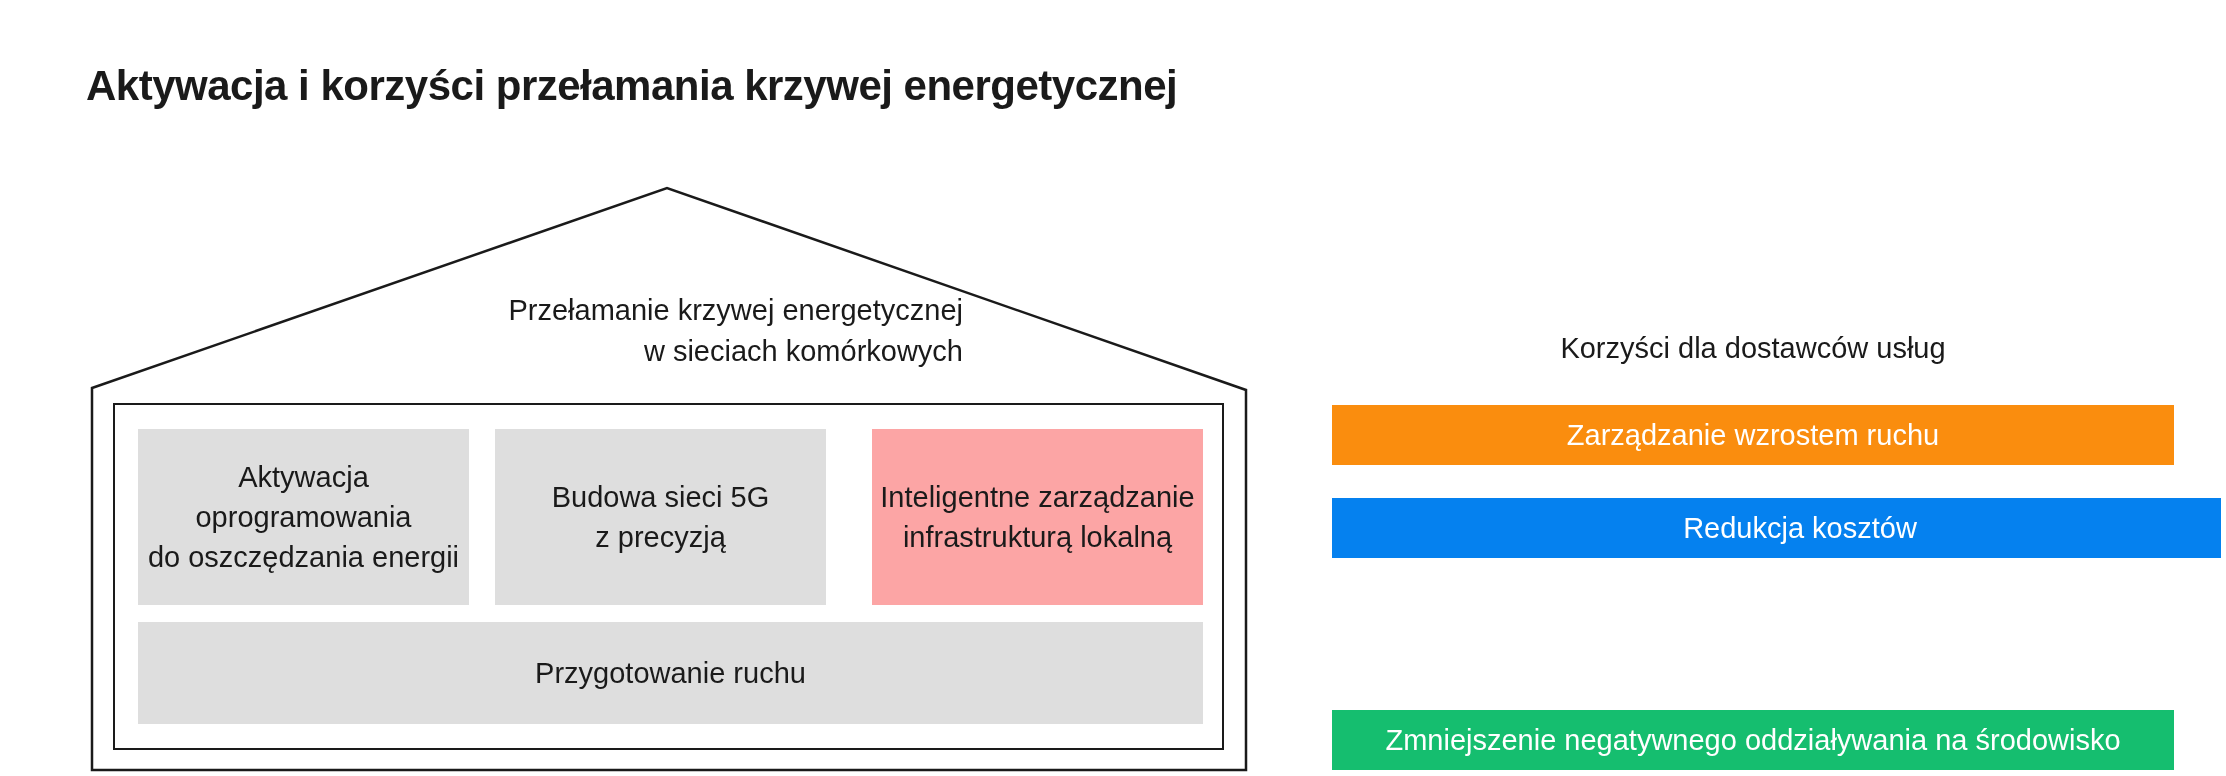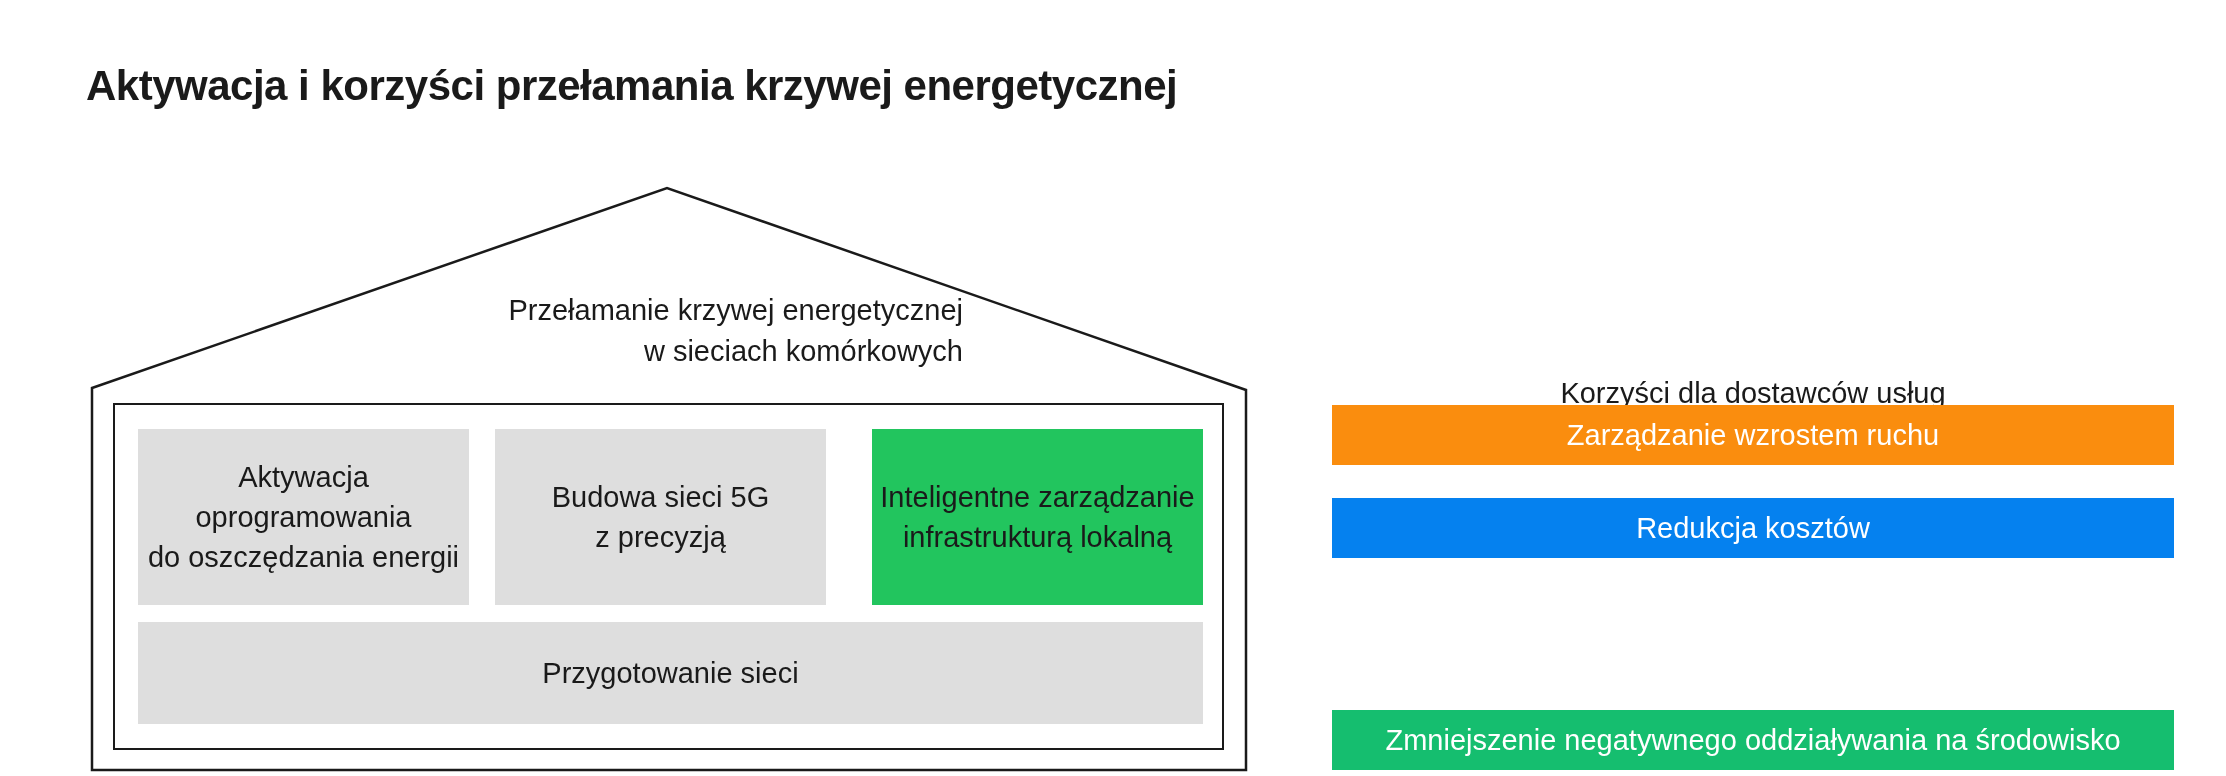--- a/index.html
+++ b/index.html
@@ -80,36 +80,35 @@
     text-align: center;
     font-size: 29px;
   }
   .benefits-heading {
     position: absolute;
     left: 1332px;
     top: 332px;
     width: 842px;
     text-align: center;
     font-size: 29px;
-    margin-top: 45px;
   }
   .benefit-bar {
     position: absolute;
     left: 1332px;
     width: 842px;
     height: 60px;
     display: flex;
     align-items: center;
     justify-content: center;
     text-align: center;
     font-size: 29px;
     color: #ffffff;
   }
   .bar-1 { top: 405px; }
-  .bar-2 { top: 498px; }
+  .bar-2 { top: 498px; padding-left: 47px; }
   .bar-3 { top: 592px; }
   .bar-4 { top: 710px; }
 </style>
 </head>
 <body>
 
 <div class="canvas">
 
   <div class="page-title">Aktywacja i korzyści przełamania krzywej energetycznej</div>
 
@@ -122,24 +121,24 @@
 
   <div class="inner-box">
 
     <div class="pillar pillar-1" style="background-color: rgb(222, 222, 222);">Aktywacja
 oprogramowania
 do oszczędzania energii</div>
 
     <div class="pillar pillar-2" style="background-color: rgb(222, 222, 222);">Budowa sieci 5G
 z precyzją</div>
 
-    <div class="pillar pillar-3" style="background-color: #22c55e;">Inteligentne zarządzanie
+    <div class="pillar pillar-3" style="background-color: #fca5a5;">Inteligentne zarządzanie
 infrastrukturą lokalną</div>
 
-    <div class="foundation" style="background-color: rgb(222, 222, 222);">Przygotowanie sieci</div>
+    <div class="foundation" style="background-color: rgb(222, 222, 222);">Przygotowanie ruchu</div>
   </div>
 
   <div class="benefits-heading">Korzyści dla dostawców usług</div>
 
   <div class="benefit-bar bar-1" style="background-color: rgb(250, 141, 14);">Zarządzanie wzrostem ruchu</div>
 
   <div class="benefit-bar bar-2" style="background-color: rgb(5, 129, 239);">Redukcja kosztów</div>
 
 
   <div class="benefit-bar bar-4" style="background-color: rgb(21, 190, 111);">Zmniejszenie negatywnego oddziaływania na środowisko</div>

